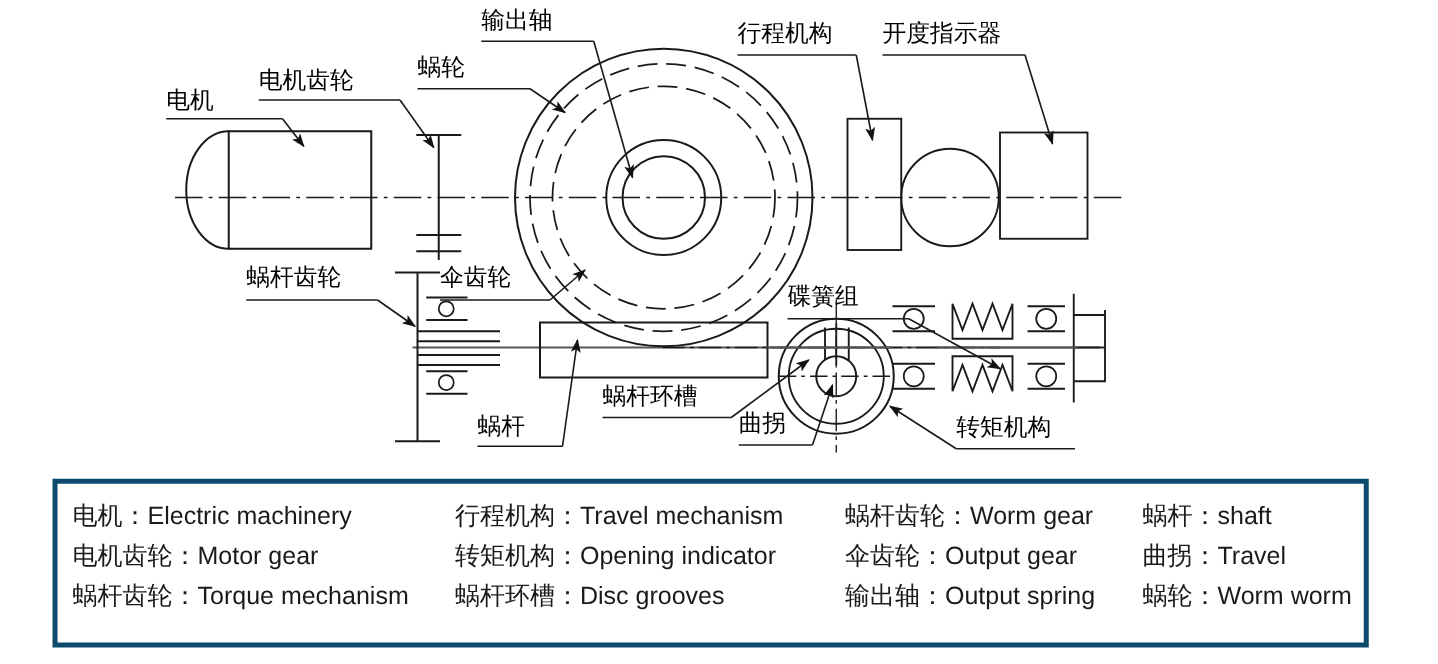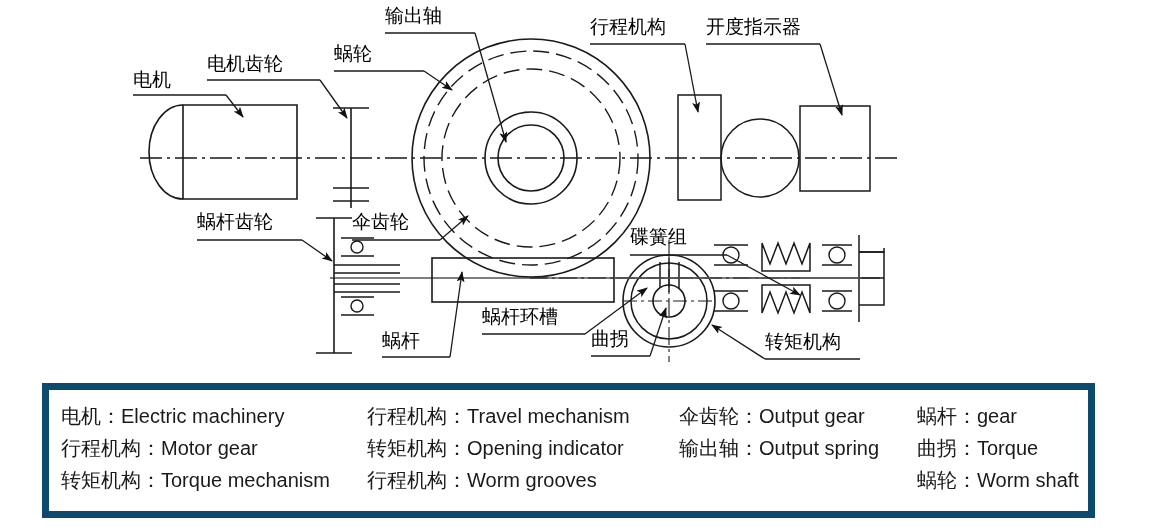--- a/index.html
+++ b/index.html
@@ -30,21 +30,21 @@
     font-size: 19px;
     font-family: "Liberation Sans", "DejaVu Sans", sans-serif;
     fill: #000000;
   }
   .legend-box {
     position: absolute;
     left: 42px;
     top: 383px;
     width: 1053px;
     height: 135px;
-    border: 7px solid #0c4a6e;
+    border: 4px solid #0c4a6e;
     box-sizing: border-box;
     background: #ffffff;
   }
   .legend-grid {
     position: relative;
     width: 100%;
     height: 100%;
   }
   .legend-col {
     position: absolute;
@@ -225,37 +225,38 @@
       <text class="dia-label" x="591" y="345">曲拐</text>
       <text class="dia-label" x="765" y="348">转矩机构</text>
     </g>
   </svg>
 
   <div class="legend-box">
     <div class="legend-grid">
 
       <div class="legend-col legend-col-0">
         <div class="legend-item">电机：Electric machinery</div>
-        <div class="legend-item">行程机构：Motor gear</div>
-        <div class="legend-item">转矩机构：Torque mechanism</div>
+        <div class="legend-item">电机齿轮：Motor gear</div>
+        <div class="legend-item">蜗杆齿轮：Torque mechanism</div>
       </div>
 
       <div class="legend-col legend-col-1">
         <div class="legend-item">行程机构：Travel mechanism</div>
         <div class="legend-item">转矩机构：Opening indicator</div>
-        <div class="legend-item">行程机构：Worm grooves</div>
+        <div class="legend-item">蜗杆环槽：Disc grooves</div>
       </div>
 
       <div class="legend-col legend-col-2">
+        <div class="legend-item">蜗杆齿轮：Worm gear</div>
         <div class="legend-item">伞齿轮：Output gear</div>
         <div class="legend-item">输出轴：Output spring</div>
       </div>
 
       <div class="legend-col legend-col-3">
-        <div class="legend-item">蜗杆：gear</div>
-        <div class="legend-item">曲拐：Torque</div>
-        <div class="legend-item">蜗轮：Worm shaft</div>
+        <div class="legend-item">蜗杆：shaft</div>
+        <div class="legend-item">曲拐：Travel</div>
+        <div class="legend-item">蜗轮：Worm worm</div>
       </div>
 
     </div>
   </div>
 
 </div>
 
 </body></html>

